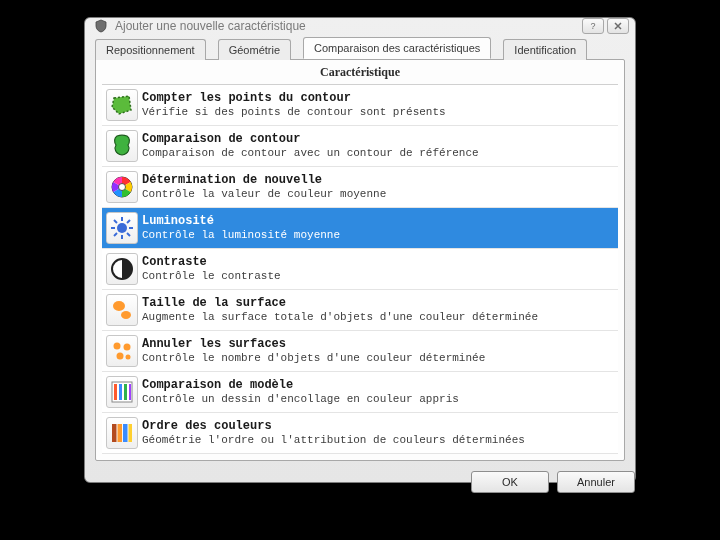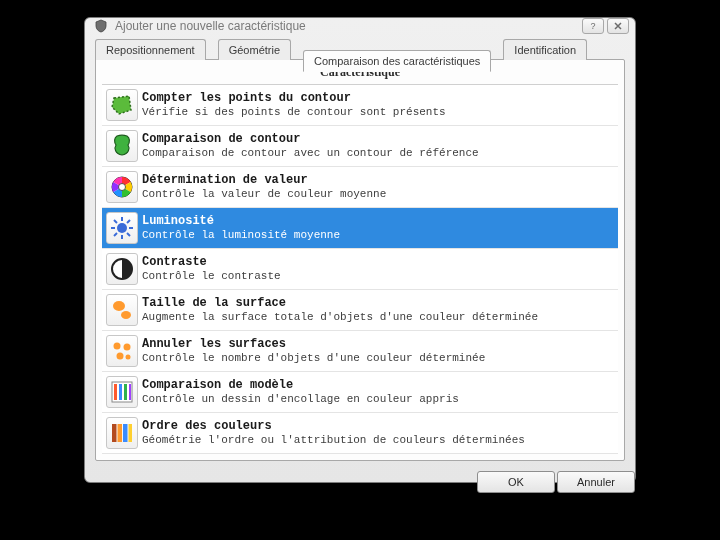--- a/index.html
+++ b/index.html
@@ -72,21 +72,21 @@
     background: #ededed;
     color: #3a3a3a;
     font-size: 11px;
     position: relative;
     top: 1px;
     cursor: pointer;
   }
   .tab.active {
     background: #fdfdfd;
     z-index: 2;
-    top: 13px;
+    top: 0;
     border-bottom: 1px solid #fdfdfd;
   }
   .tabpanel {
     margin: 0 10px;
     border: 1px solid #a8a8a8;
     background: #fdfdfd;
     flex: 1;
     display: flex;
     flex-direction: column;
     border-radius: 0 2px 2px 2px;
@@ -145,21 +145,21 @@
   }
   .row.selected {
     background: #2f8ae0;
     align-items: center;
   }
   .row.selected .titletxt,
   .row.selected .desctxt { color: #fff; }
   .buttonbar {
     display: flex;
     justify-content: flex-end;
-    gap: 2px;
+    gap: 8px;
     padding: 10px 0 12px 12px;
   }
   .btn {
     min-width: 78px;
     height: 22px;
     border: 1px solid #8e8e8e;
     border-radius: 3px;
     background: linear-gradient(#fafafa,#e4e4e4);
     font-size: 11px;
     color: #2a2a2a;
@@ -242,21 +242,21 @@
             <path d="M13 13 L21.6 8 A10 10 0 0 1 21.6 18 Z" fill="#ffcc00"></path>
             <path d="M13 13 L21.6 18 A10 10 0 0 1 13 23 Z" fill="#30c030"></path>
             <path d="M13 13 L13 23 A10 10 0 0 1 4.4 18 Z" fill="#2090ff"></path>
             <path d="M13 13 L4.4 18 A10 10 0 0 1 4.4 8 Z" fill="#9030ff"></path>
             <path d="M13 13 L4.4 8 A10 10 0 0 1 13 3 Z" fill="#ff30b0"></path>
             <circle cx="13" cy="13" r="3.5" fill="#fff" stroke="#333" stroke-width="0.8"></circle>
           </svg>
         </div>
           </div>
         <div class="textcell">
-          <div class="titletxt">Détermination de valeur</div>
+          <div class="titletxt">Détermination de nouvelle</div>
           <div class="desctxt">Contrôle la valeur de couleur moyenne</div>
         </div>
       </div>
 
       <div class="row selected">
         <div class="iconcell">
             <div class="iconbox">
           <svg width="26" height="26" viewBox="0 0 26 26">
             <circle cx="13" cy="13" r="5" fill="#3a6bd8"></circle>
             <g stroke="#3a6bd8" stroke-width="2">

